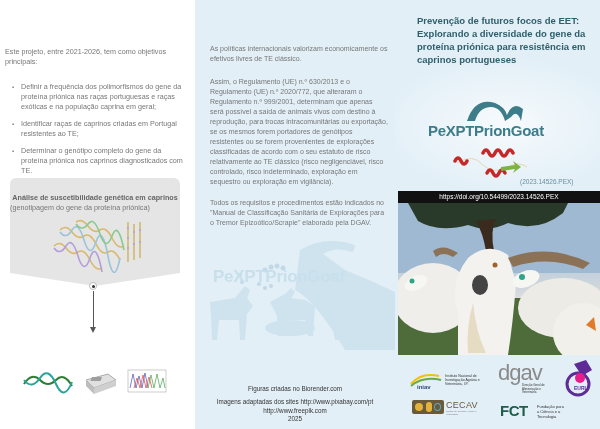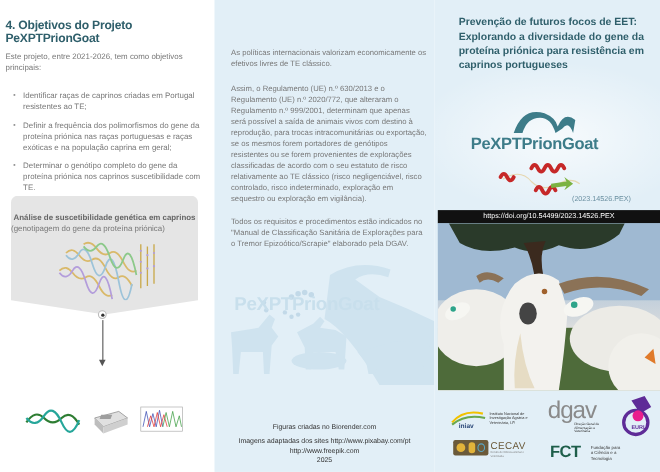--- a/index.html
+++ b/index.html
@@ -56,26 +56,25 @@
     .inov-text { font-size:3.5px; line-height:4px; color:#333; }
     .dgav-text { font-size:22px; color:#8a8a8a; letter-spacing:-1px; line-height:22px; }
     .cecav-text { font-size:9px; color:#6b5a3a; letter-spacing:0.3px; }
     .fct-text { font-size:15px; font-weight:bold; color:#1e5e4a; letter-spacing:-0.5px; }
     .fct-sub { font-size:4px; line-height:5px; color:#333; }
   </style>
 </head>
 <body>
 
 <div class="panel-left">
-  <div class="title">4. Objetivos do Projeto PeXPTPrionGoat</div>
   <div class="intro">Este projeto, entre 2021-2026,  tem como objetivos principais:</div>
   <ul>
+    <li>Definir a frequência dos polimorfismos do gene da proteína priónica nas raças portuguesas e raças exóticas e na população caprina em geral;</li>
     <li>Identificar raças de caprinos criadas em Portugal resistentes ao TE;</li>
-    <li>Definir a frequência dos polimorfismos do gene da proteína priónica nas raças portuguesas e raças exóticas e na população caprina em geral;</li>
-    <li>Determinar o genótipo completo do gene da proteína priónica nos caprinos suscetibilidade com TE.</li>
+    <li>Determinar o genótipo completo do gene da proteína priónica nos caprinos diagnosticados com TE.</li>
   </ul>
 
   <div class="analysis-box">
     <div class="a-title">Análise de suscetibilidade genética em caprinos</div>
     <div class="a-sub">(genotipagem do gene da proteína priónica)</div>
     <svg class="dna-cluster" viewBox="0 0 92 55">
       <g stroke-width="1.6" fill="none">
         <path d="M8 12 Q14 6 20 14 T32 18 T44 26 T56 34 T68 42" stroke="#d9b96a"></path>
         <path d="M8 14 Q14 22 20 12 T32 22 T44 24 T56 38 T68 40" stroke="#9cc3d9"></path>
         <path d="M2 28 Q8 22 14 30 T26 34 T38 42 T50 50" stroke="#d9b96a"></path>

